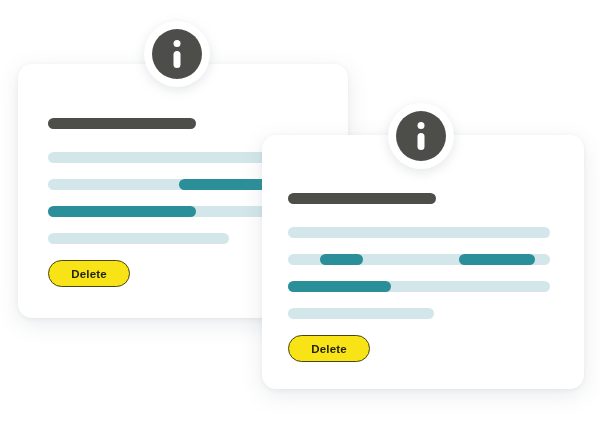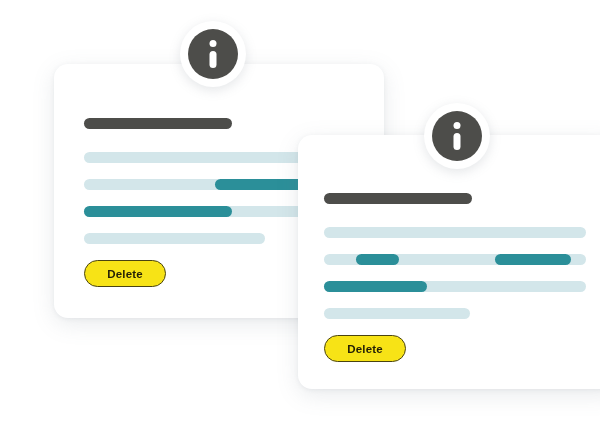--- a/index.html
+++ b/index.html
@@ -13,21 +13,20 @@
     overflow: hidden;
     font-family: "Liberation Sans", sans-serif;
     position: relative;
   }
 
   #stage {
     position: relative;
     width: 519px;
     height: 425px;
     background: #ffffff;
-    margin-left: 36px;
   }
 
   
   .card {
     position: absolute;
     background: #ffffff;
     border-radius: 14px;
     box-shadow: 0 6px 22px rgba(120,130,140,0.16),
                 0 1px 4px rgba(120,130,140,0.10);
   }

